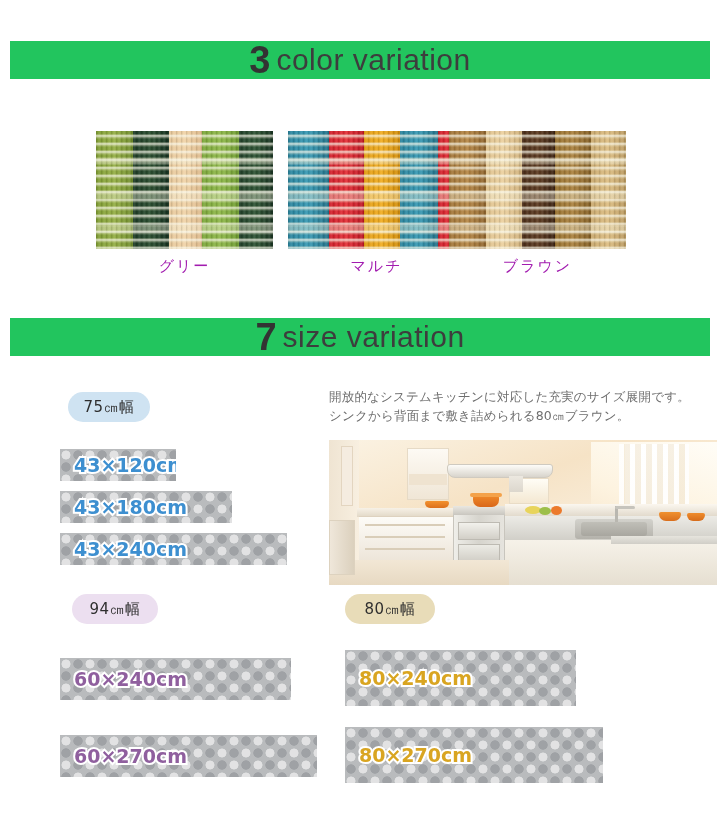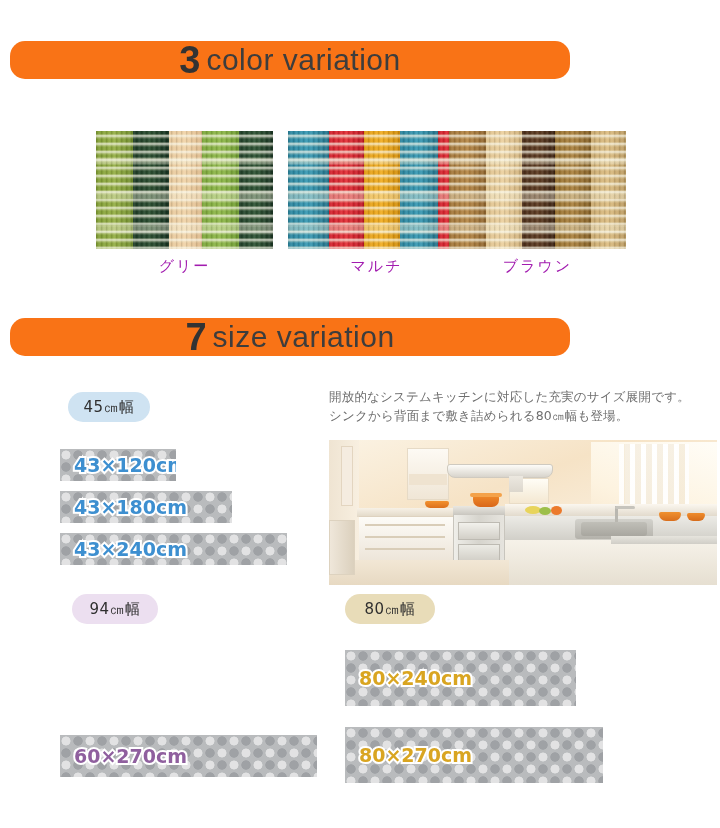--- a/index.html
+++ b/index.html
@@ -11,24 +11,23 @@
     background: #ffffff;
     font-family: "Liberation Sans", "DejaVu Sans", sans-serif;
     position: relative;
     overflow: hidden;
   }
 
   
   .section-head {
     position: absolute;
     left: 10px;
-    width: 560px;
+    width: 700px;
     height: 38px;
-    background: #f97316;
-    border-radius: 15px;
+    background: #22c55e;
   }
   .section-head .htext {
     position: absolute;
     left: 0; right: 0;
     top: 50%;
     transform: translateY(-50%);
     text-align: center;
     white-space: nowrap;
     color: #3a3a3a;
     font-weight: 400;
@@ -258,21 +257,21 @@
 <div class="section-head" id="head-size">
   <div class="htext">
     <span class="hnum">7</span><span class="hlabel">size variation</span>
   </div>
 </div>
 
 <div class="size-wrap">
 
   <div class="desc">
     <div>開放的なシステムキッチンに対応した充実のサイズ展開です。</div>
-    <div>シンクから背面まで敷き詰められる80㎝幅も登場。</div>
+    <div>シンクから背面まで敷き詰められる80㎝ブラウン。</div>
   </div>
 
   <div class="photo">
 
     <div class="ph" style="left:0;top:0;width:388px;height:145px;background:linear-gradient(160deg,#fbf3e4 0%,#f6e3c6 38%,#f9ecd8 62%,#fdf7ee 100%);"></div>
 
     <div class="ph" style="left:262px;top:2px;width:126px;height:96px;background:linear-gradient(200deg,#fffdf7,#fdf3e0 60%,#f7e6cc);"></div>
     <div class="ph" style="left:296px;top:4px;width:52px;height:92px;background:linear-gradient(to bottom,#ffffff,#fbf6ea);opacity:.95;"></div>
 
     <div class="ph" style="left:290px;top:4px;width:70px;height:92px;background:repeating-linear-gradient(to right,rgba(255,255,255,.85) 0 5px,rgba(240,228,206,.55) 5px 11px);"></div>
@@ -325,39 +324,42 @@
 
     <div class="ph" style="left:330px;top:72px;width:22px;height:9px;background:linear-gradient(to bottom,#f0912f,#d96f1d);border-radius:2px 2px 7px 7px;"></div>
     <div class="ph" style="left:358px;top:73px;width:18px;height:8px;background:linear-gradient(to bottom,#ef8c2c,#d66c1b);border-radius:2px 2px 6px 6px;"></div>
 
     <div class="ph" style="left:0;top:120px;width:180px;height:25px;background:linear-gradient(to bottom,#f2e7d5,#e7d9c2);"></div>
 
     <div class="ph" style="left:0;top:80px;width:26px;height:55px;background:linear-gradient(to right,#efe7da,#dbd0bd);border:1px solid #ddd2bf;"></div>
   </div>
 
   <div class="width-badge" style="left:68px; top:392px; width:82px; background:#cfe3f2;">
-    <span>45㎝幅</span>
+    <span>75㎝幅</span>
   </div>
 
   <div class="mat-bar" style="left:60px; top:449px; width:116px; height:32px;">
     <div class="mat-label lab-blue">43×120cm</div>
   </div>
 
   <div class="mat-bar" style="left:60px; top:491px; width:172px; height:32px;">
     <div class="mat-label lab-blue">43×180cm</div>
   </div>
 
   <div class="mat-bar" style="left:60px; top:533px; width:227px; height:32px;">
     <div class="mat-label lab-blue">43×240cm</div>
   </div>
 
   <div class="width-badge" style="left:72px; top:594px; width:86px; background:#ecdff0;">
     <span>94㎝幅</span>
   </div>
 
+  <div class="mat-bar" style="left:60px; top:658px; width:231px; height:42px;">
+    <div class="mat-label lab-purple">60×240cm</div>
+  </div>
 
   <div class="mat-bar" style="left:60px; top:735px; width:257px; height:42px;">
     <div class="mat-label lab-purple">60×270cm</div>
   </div>
 
   <div class="width-badge" style="left:345px; top:594px; width:90px; background:#e8dcb8;align-items:center;">
     <span>80㎝幅</span>
   </div>
 
   <div class="mat-bar" style="left:345px; top:650px; width:231px; height:56px;">

